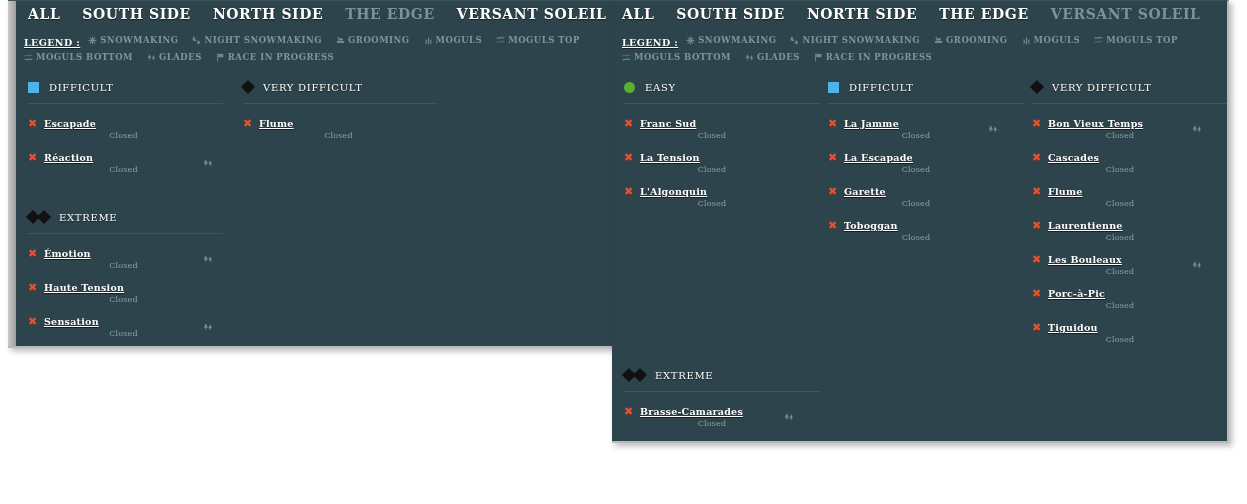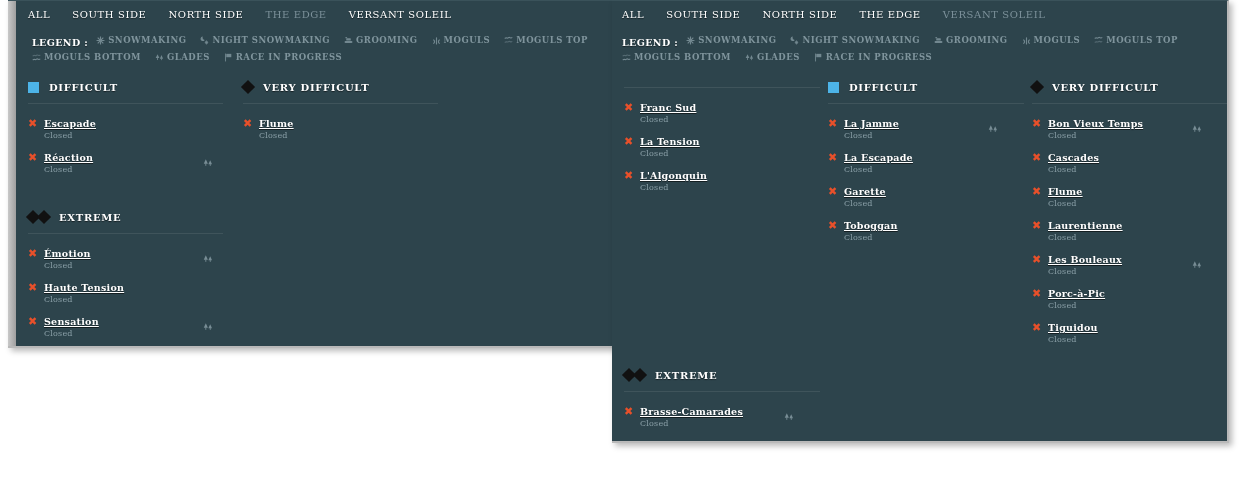--- a/index.html
+++ b/index.html
@@ -42,34 +42,35 @@
   
   .nav {
     display: flex;
     align-items: center;
     gap: 22px;
     padding: 4px 0 0 20px;
     height: 22px;
   }
   #panel-right .nav { padding-left: 10px; }
   .nav-item {
-    font-size: 10px;
-    font-weight: normal;
+    font-size: 14px;
+    font-weight: bold;
     letter-spacing: .6px;
     color: #ffffff;
     text-shadow: 0 1px 1px rgba(0,0,0,.55);
     cursor: pointer;
     white-space: nowrap;
   }
   .nav-item.dim { color: #7c919a; text-shadow: none; }
 
   
   .legend {
-    padding: 10px 0 0 24px;
+    padding: 10px 0 0 16px;
     line-height: 15px;
+    text-decoration: underline;
   }
   #panel-right .legend { padding-left: 10px; }
   .legend-label {
     font-size: 9.5px;
     font-weight: bold;
     color: #ffffff;
     letter-spacing: .4px;
     text-shadow: 0 1px 1px rgba(0,0,0,.5);
     margin-right: 8px;
   }
@@ -105,21 +106,21 @@
   #panel-right .col { width: 200px; margin-right: 4px; }
 
   .col-head {
     display: flex;
     align-items: center;
     gap: 10px;
     height: 16px;
   }
   .col-head-title {
     font-size: 10px;
-    font-weight: bold;
+    font-weight: normal;
     letter-spacing: .7px;
     color: #ffffff;
     text-shadow: 0 1px 1px rgba(0,0,0,.55);
   }
   .col-rule {
     height: 1px;
     background: rgba(255,255,255,.085);
     margin: 8px 0 14px 0;
   }
   #panel-left .col-rule { width: 195px; }
@@ -159,20 +160,21 @@
     white-space: nowrap;
     line-height: 11px;
     text-decoration: underline;
   }
   .trail-state {
     font-size: 8px;
     color: #8ba0a8;
     letter-spacing: .2px;
     line-height: 11px;
     margin-top: 1px;
+    text-align: center;
   }
   .trail-icons {
     flex: 0 0 auto;
     width: 40px;
     text-align: left;
     padding-top: 1px;
     opacity: .8;
   }
 
   
@@ -340,20 +342,24 @@
             <path d="M4.5 2 1.2 9h6.6z" fill="#7f949c"></path>
             <rect x="3.8" y="8.5" width="1.4" height="4" fill="#7f949c"></rect>
             <path d="M11.5 3.5 8.6 10h5.8z" fill="#7f949c"></path>
             <rect x="10.9" y="9.5" width="1.3" height="3.2" fill="#7f949c"></rect>
           </svg></span><span>GLADES</span></span><span class="legend-item"><span class="lg-ico"><svg width="9" height="9" viewBox="0 0 16 16">
             <rect x="2" y="1" width="1.6" height="14" fill="#7f949c"></rect>
             <path d="M4 1.5h9v6H4z" fill="#7f949c"></path>
           </svg></span><span>RACE IN PROGRESS</span></span></div>
   <div class="cols">
       <div class="col">
+        <div class="col-head">
+          <span class="mk-circle"></span>
+          <span class="col-head-title">EASY</span>
+        </div>
         <div class="col-rule"></div>
         <div class="trail">
           <div class="trail-status">✖</div>
           <div class="trail-body">
             <div class="trail-name">Franc Sud</div>
             <div class="trail-state">Closed</div>
           </div>
           <div class="trail-icons"></div>
         </div>
         <div class="trail">

